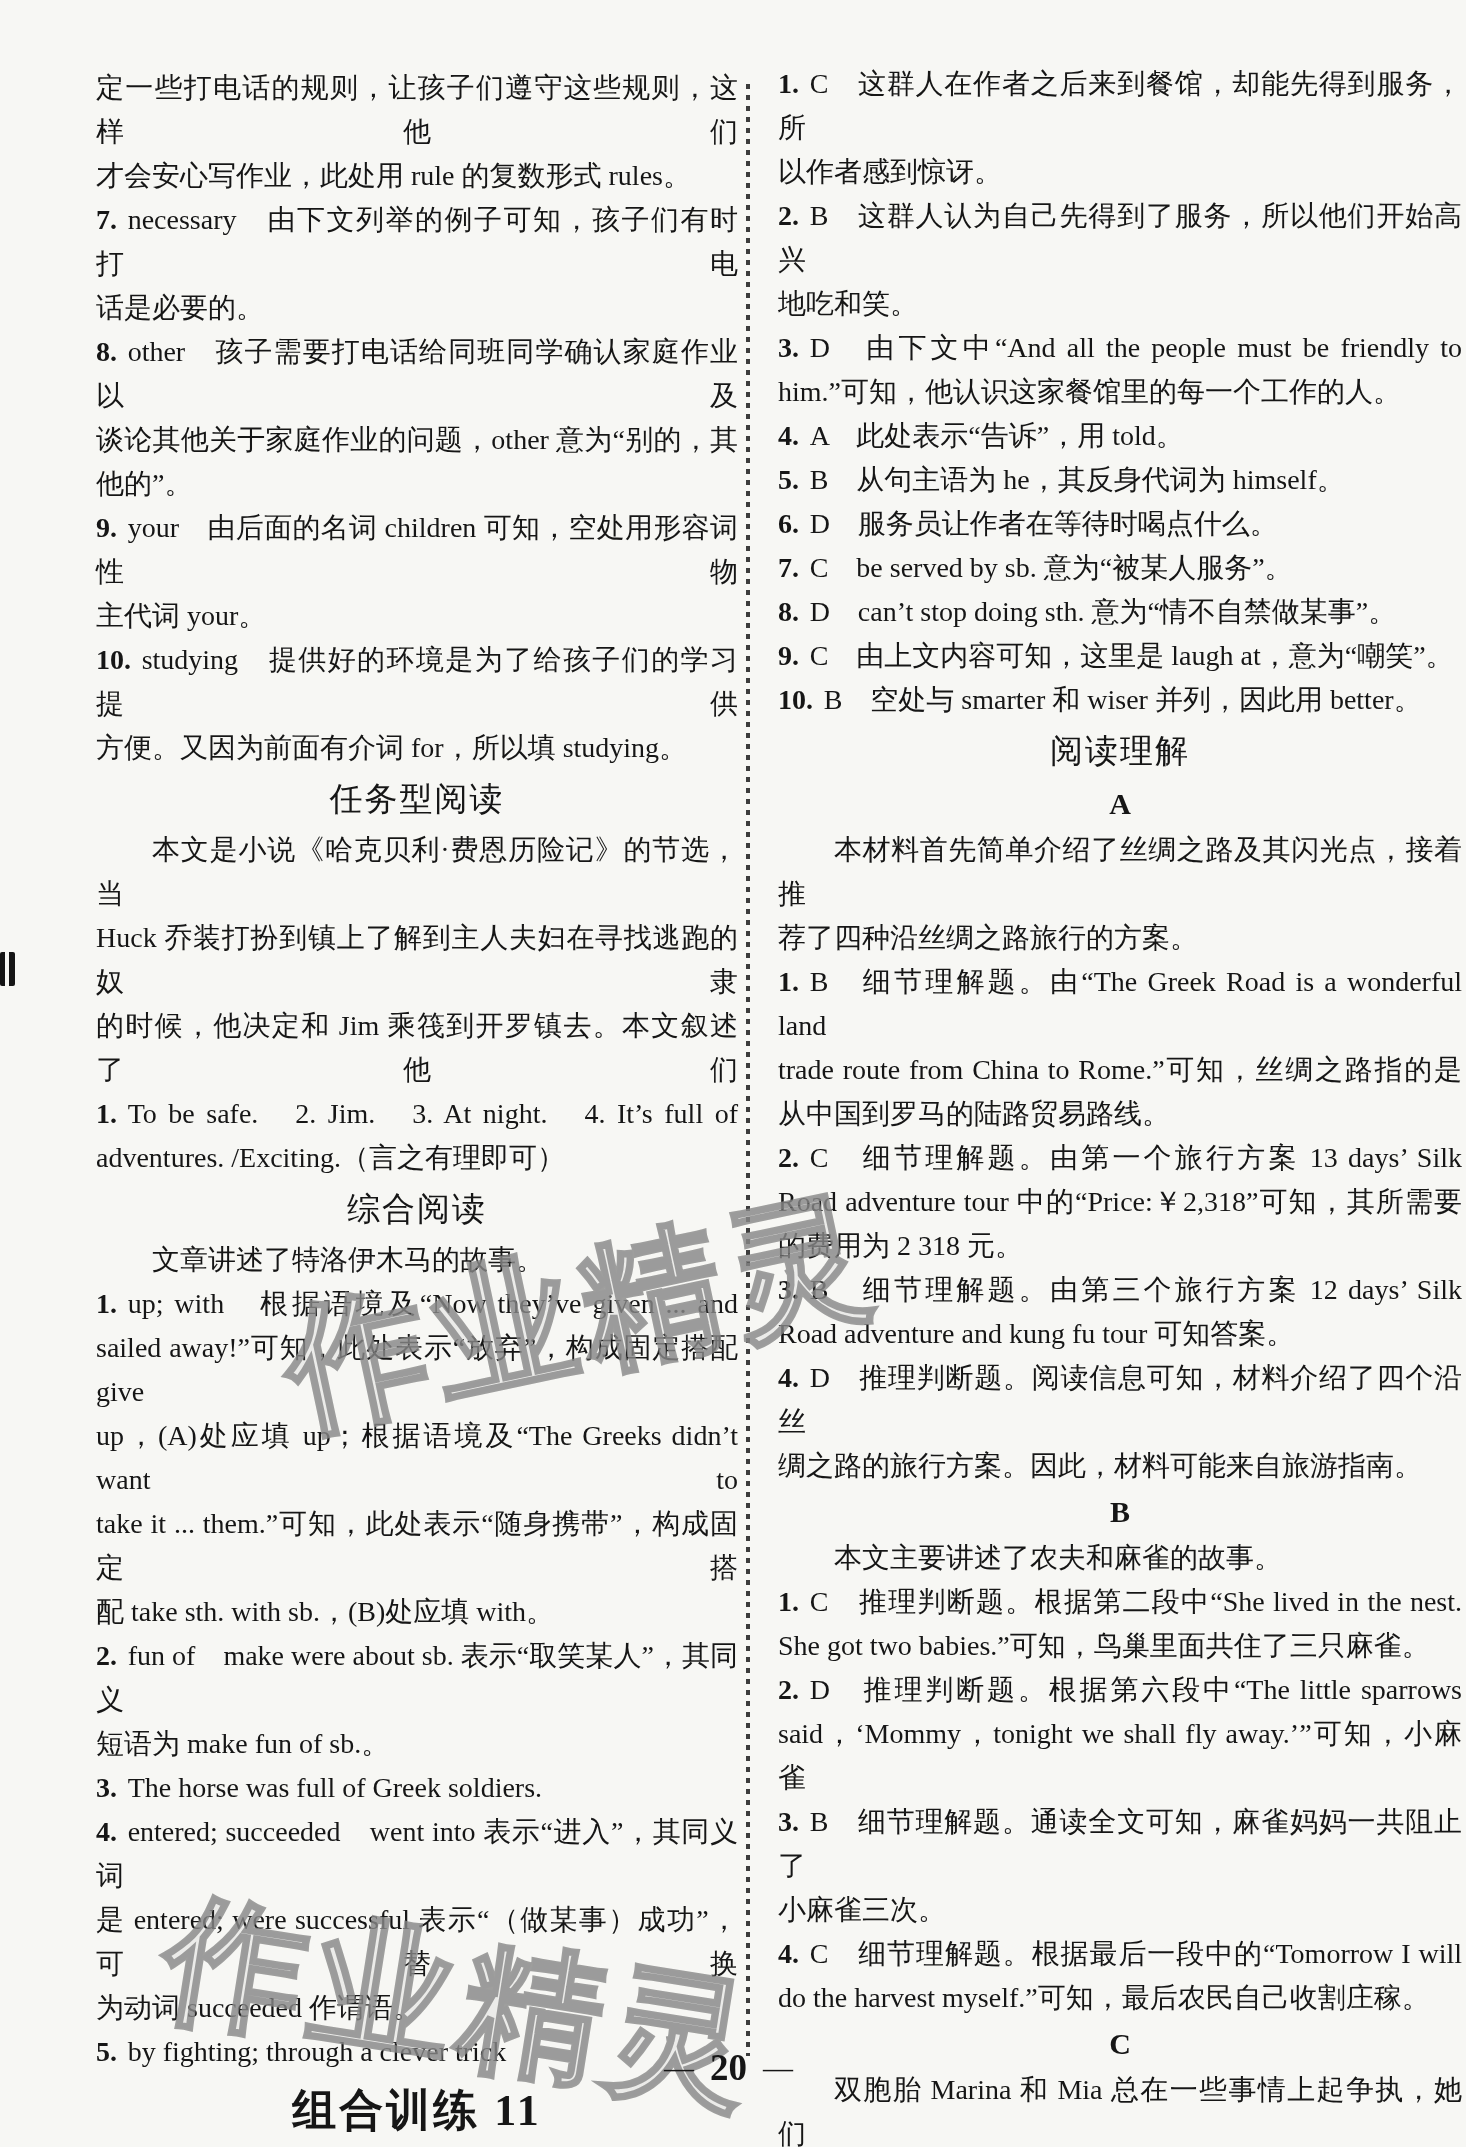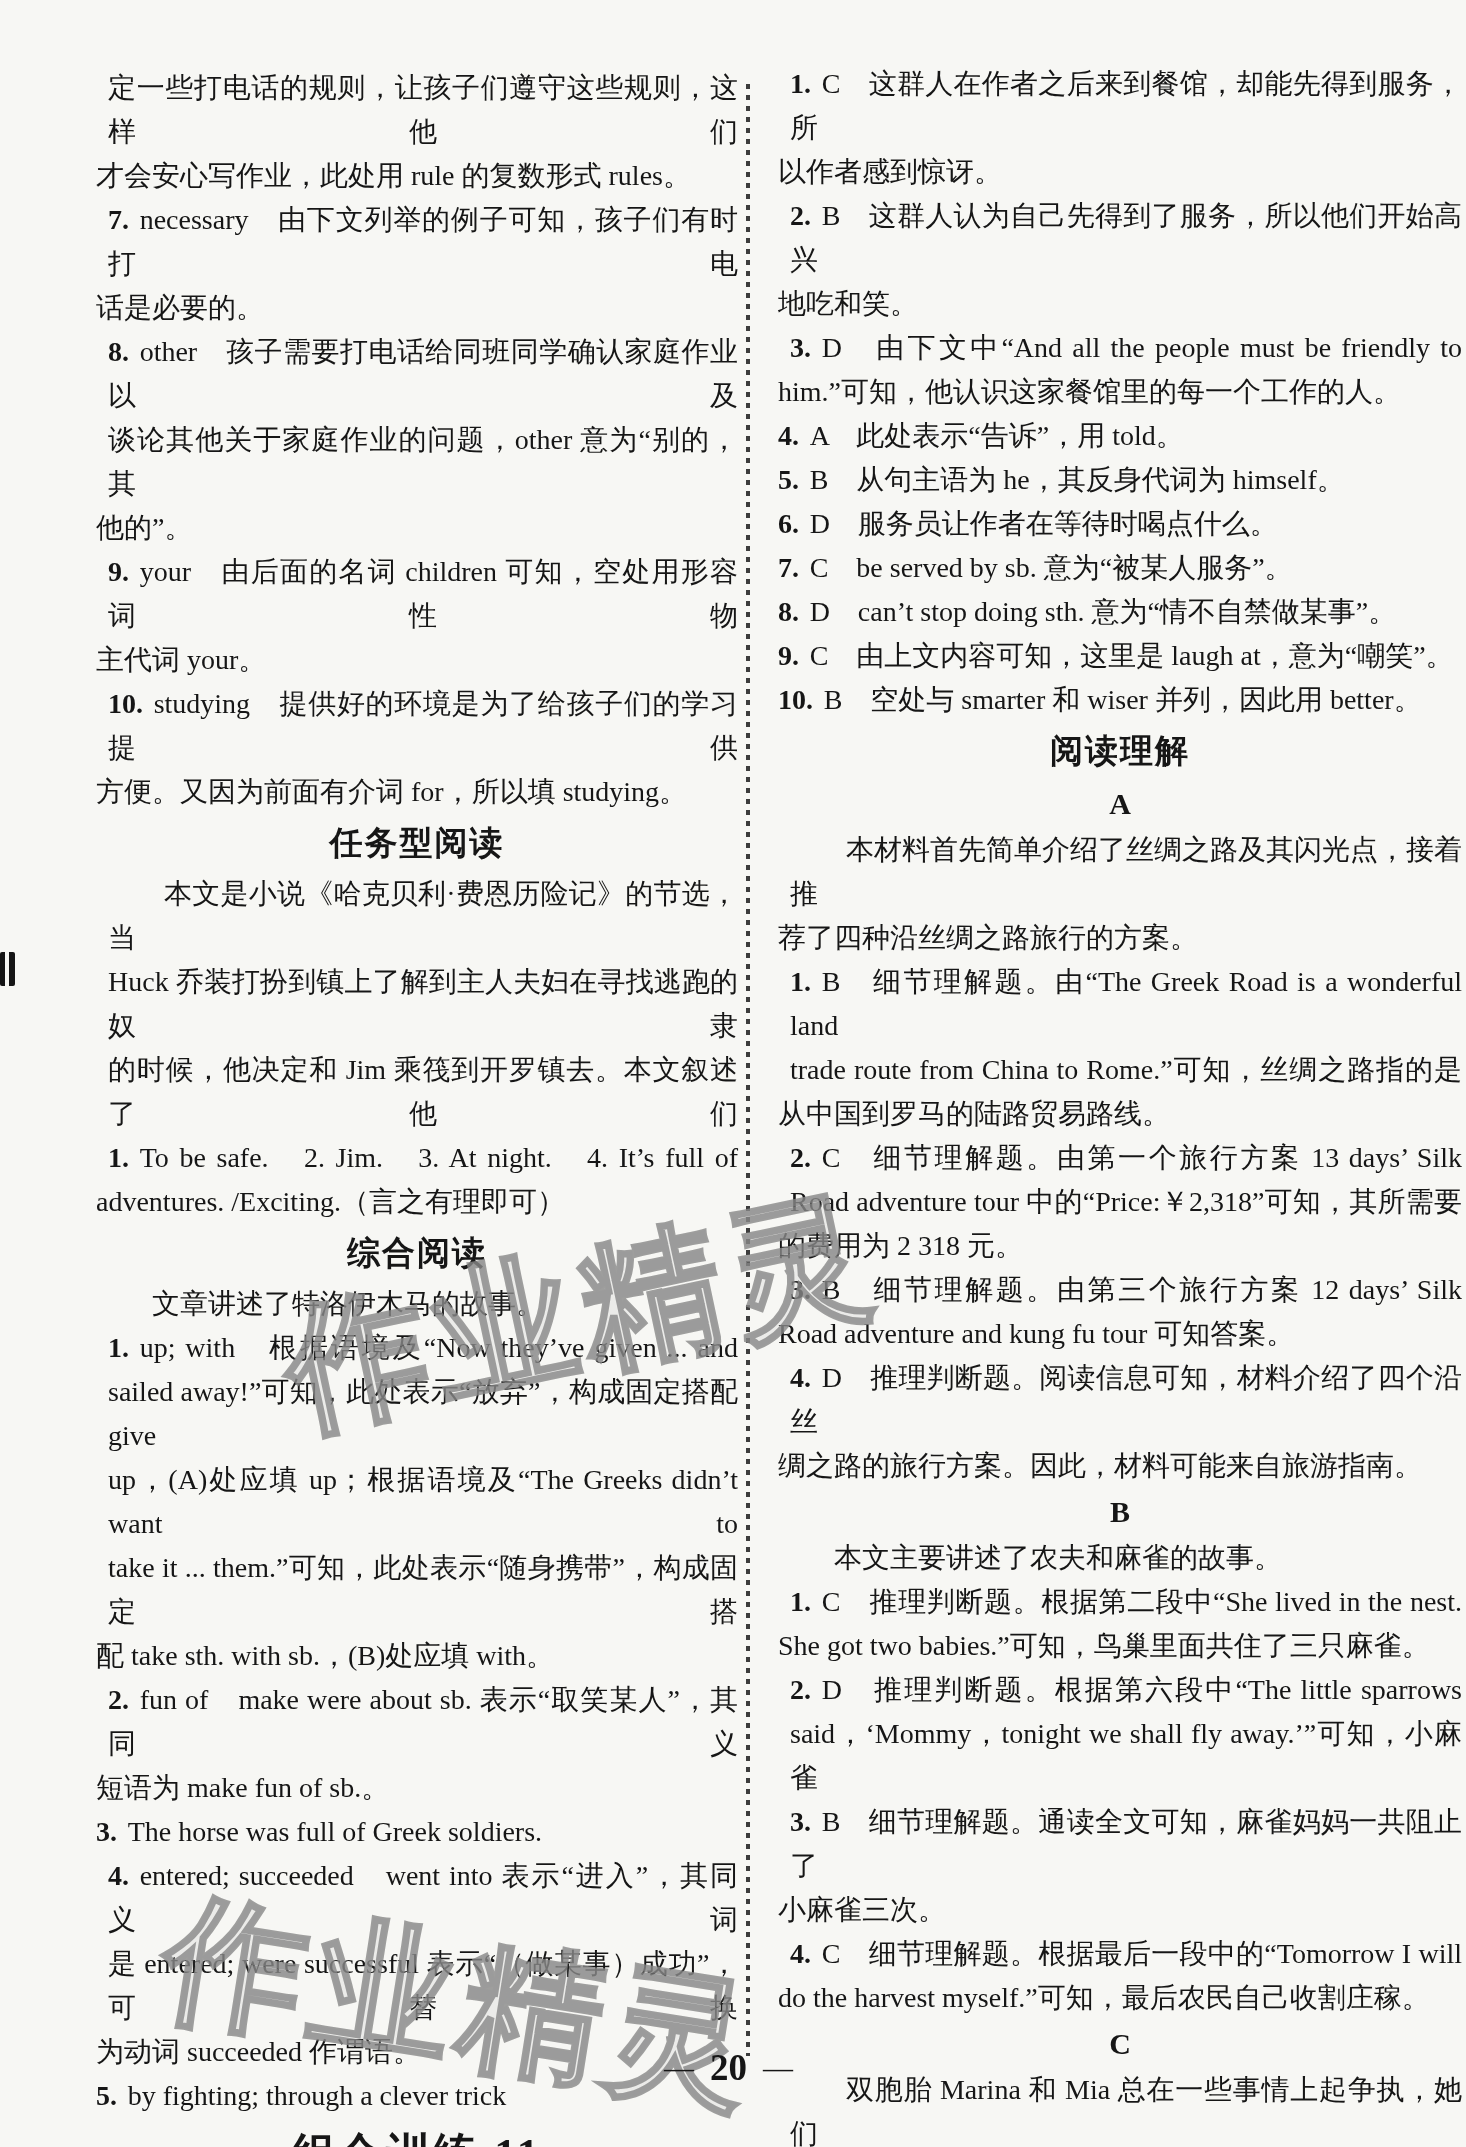--- a/index.html
+++ b/index.html
@@ -2,24 +2,24 @@
 <html><head>
 <meta charset="utf-8">
 <style>
   html,body{margin:0;padding:0;background:#e8e8e6;}
   #page{position:relative;width:1466px;height:2147px;background:#f7f7f4;overflow:hidden;
         font-family:"Liberation Serif","DejaVu Serif",serif;color:#161616;}
   .col{position:absolute;font-size:28px;line-height:44px;}
   #left-col{left:96px;top:66px;width:642px;}
   #right-col{left:778px;top:62px;width:684px;}
   .ln{text-align:justify;}
-  .jf{text-align-last:justify;margin-left:12px;}
+  .jf{text-align-last:justify;}
   .end{text-align-last:left;}
   .ind{text-indent:2em;}
-  .h{font-weight:bold;text-align:left;text-align-last:center;font-size:33px;line-height:58px;text-indent:0;letter-spacing:2px;}
+  .h{font-weight:normal;text-align:left;text-align-last:center;font-size:33px;line-height:58px;text-indent:0;letter-spacing:2px;}
   .hb{font-weight:bold;text-align:center;text-align-last:center;font-size:44px;line-height:74px;text-indent:0;letter-spacing:3px;}
   .hl{font-weight:bold;text-align:center;text-align-last:center;font-size:30px;line-height:48px;text-indent:0;}
   .num{font-weight:bold;padding-right:0.38em;}
   .num:empty{padding:0;}
   
   #divider{position:absolute;left:746px;top:84px;width:4px;height:1972px;
     background-image:repeating-linear-gradient(to bottom,#3c3c3c 0 5px,transparent 5px 11px);}
   
   .wm{position:absolute;font-family:"DejaVu Sans","Liberation Sans",sans-serif;font-weight:bold;
     font-size:142px;letter-spacing:8px;white-space:nowrap;color:rgba(140,140,140,0.10);

